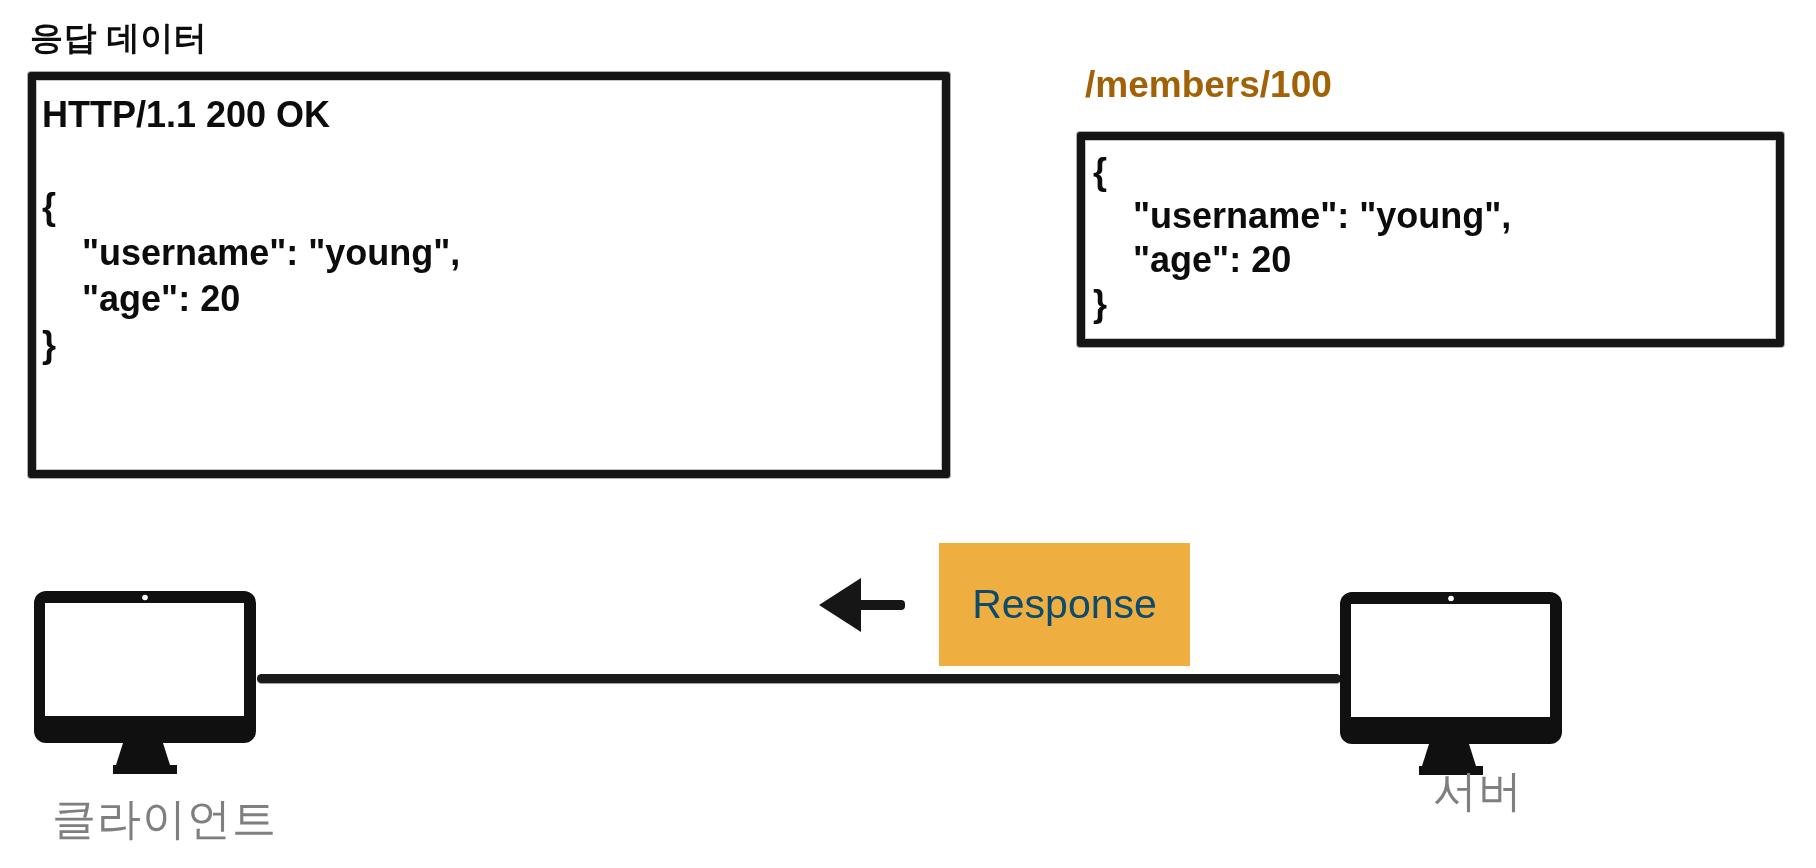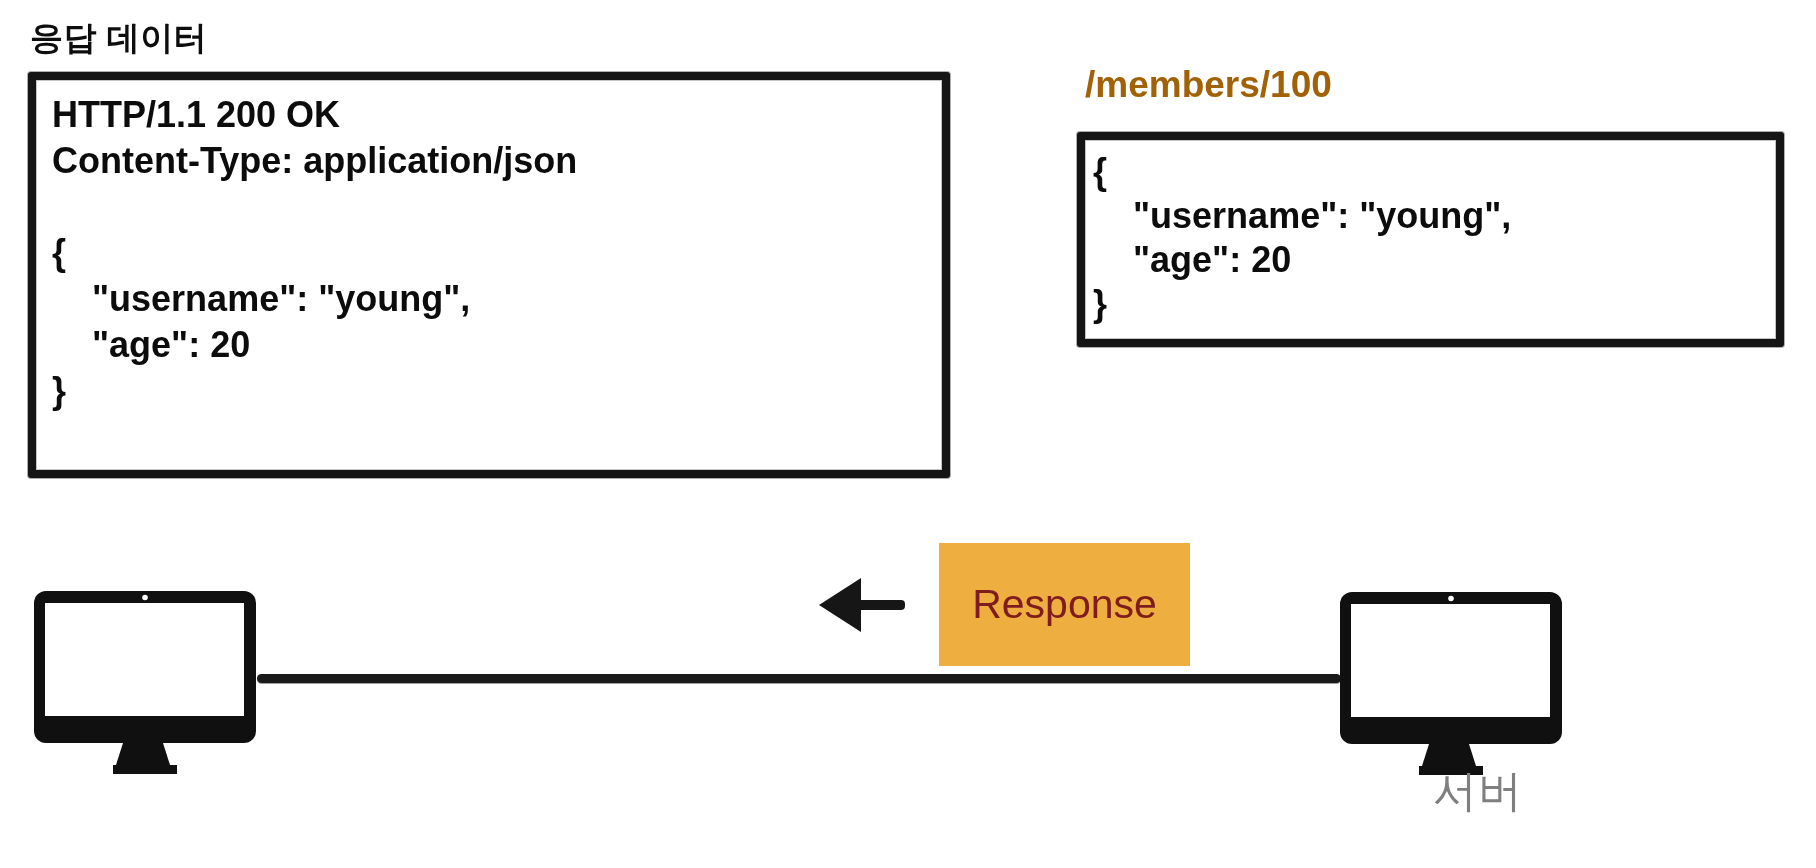--- a/index.html
+++ b/index.html
@@ -27,21 +27,21 @@
   .sketch-box {
     box-sizing: border-box;
     border: 8px solid #151515;
     border-radius: 3px;
     background: #ffffff;
     box-shadow: 0 0 0 1px rgba(20,20,20,0.35), inset 0 0 0 1px rgba(20,20,20,0.25);
   }
   .response-box {
     left: 28px; top: 72px;
     width: 922px; height: 406px;
-    padding: 12px 10px 0 16px;
+    padding: 12px 10px 0 6px;
   }
   .resource-box {
     left: 1077px; top: 132px;
     width: 707px; height: 215px;
     padding: 10px 10px 0 8px;
   }
 
   .code-line {
     white-space: pre;
     font-weight: bold;
@@ -59,21 +59,21 @@
   }
 
   .response-badge {
     left: 939px; top: 543px;
     width: 251px; height: 123px;
     background: #EFAF40;
     display: flex;
     align-items: center;
     justify-content: center;
     font-size: 41px;
-    color: #7f1d1d;
+    color: #0c4a6e;
   }
 
   .arrow-wrap { left: 814px; top: 572px; width: 95px; height: 66px; }
 
   .wire {
     left: 257px; top: 674px;
     width: 1084px; height: 9px;
     background: #1a1a1a;
     border-radius: 5px;
     box-shadow: 0 1px 0 rgba(20,20,20,0.4);
@@ -92,21 +92,20 @@
 </style>
 </head>
 <body>
 
 <div id="canvas">
 
   <div class="abs page-title">응답 데이터</div>
 
   <div class="abs sketch-box response-box">
     <div class="code-line">HTTP/1.1 200 OK</div>
-    <div class="code-line">Content-Type: application/json</div>
     <div class="code-line"></div>
     <div class="code-line">{</div>
     <div class="code-line">    "username": "young",</div>
     <div class="code-line">    "age": 20</div>
     <div class="code-line">}</div>
   </div>
 
   <div class="abs path-label">/members/100</div>
 
   <div class="abs sketch-box resource-box">
@@ -142,15 +141,16 @@
   <div class="abs monitor-server">
     <svg width="222" height="184" viewBox="0 0 222 184" xmlns="http://www.w3.org/2000/svg">
       <rect x="0" y="0" width="222" height="152" rx="12" fill="#101010"></rect>
       <rect x="11" y="12" width="199" height="113" fill="#ffffff"></rect>
       <circle cx="111" cy="6.5" r="2.8" fill="#ffffff"></circle>
       <polygon points="89,152 129,152 136,174 82,174" fill="#101010"></polygon>
       <rect x="79" y="174" width="64" height="9" fill="#101010"></rect>
     </svg>
   </div>
 
+  <div class="abs node-label client-label">클라이언트</div>
   <div class="abs node-label server-label">서버</div>
 
 </div>
 
 </body></html>

